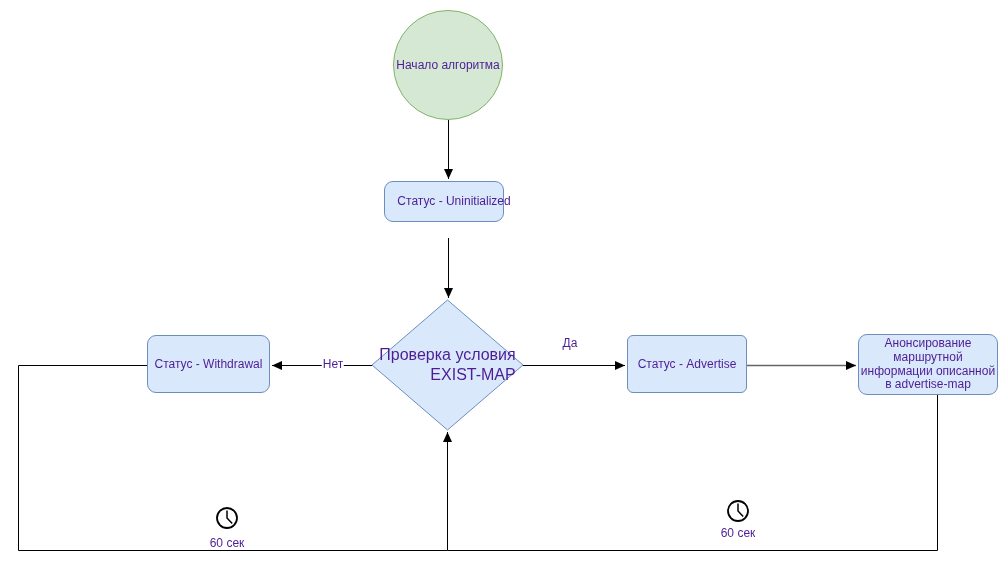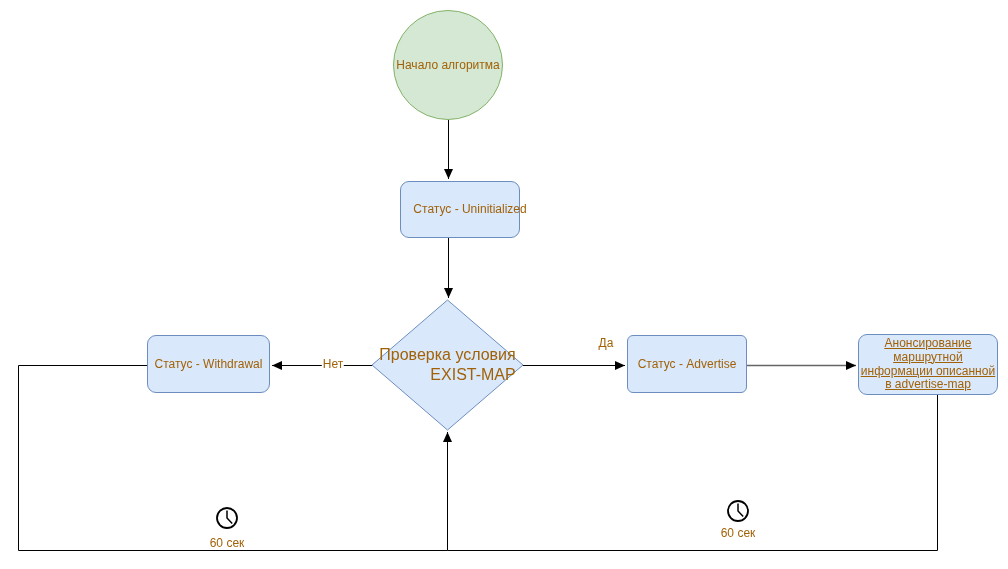--- a/index.html
+++ b/index.html
@@ -3,21 +3,21 @@
 <meta charset="utf-8">
 <style>
   html, body { margin: 0; padding: 0; background: #ffffff; }
   .canvas {
     position: relative;
     width: 1008px;
     height: 569px;
     background: #ffffff;
     font-family: "Liberation Sans", sans-serif;
     overflow: hidden;
-    color: #a16207;
+    color: #4c1d95;
   }
   svg.edges-layer {
     position: absolute;
     left: 0; top: 0;
     width: 1008px; height: 569px;
     z-index: 1;
   }
   .node {
     position: absolute;
     box-sizing: border-box;
@@ -54,21 +54,21 @@
   .nowrap { white-space: nowrap; }
   .edge-label {
     position: absolute;
     transform: translate(-50%, -50%);
     font-size: 12px;
     line-height: 1;
     z-index: 2;
     background: #ffffff;
     padding: 0 1px;
   }
-  .tight { line-height: 1.15; text-decoration: underline; }
+  .tight { line-height: 1.15; }
 </style>
 </head>
 <body>
 
 <div class="canvas">
 
   <svg class="edges-layer" width="1008" height="569" viewBox="0 0 1008 569" xmlns="http://www.w3.org/2000/svg">
     <defs>
       <marker id="arrowBlack" markerUnits="userSpaceOnUse" markerWidth="13" markerHeight="12" refX="11.5" refY="6" orient="auto">
         <path d="M1.5,1.5 L11.5,6 L1.5,10.5 Z" fill="#000000"></path>
@@ -99,21 +99,21 @@
     <g transform="translate(738,511)">
       <circle r="10" fill="none" stroke="#000000" stroke-width="1.8"></circle>
       <path d="M0,-7.5 L0,0 L5.2,5.4" fill="none" stroke="#000000" stroke-width="1.5"></path>
     </g>
   </svg>
 
   <div class="node circle" style="left:393px; top:10px; width:110px; height:110px;">
     <span>Начало алгоритма</span>
   </div>
 
-  <div class="node rect" style="left:400px; top:181px; width:120px; height:57px;padding-left:20px;">
+  <div class="node rect" style="left:384px; top:181px; width:120px; height:41px;padding-left:20px;">
     <span class="nowrap">Статус - Uninitialized</span>
   </div>
 
   <div class="diamond-label pre" style="left:372px; top:300px; width:151px; height:130px;">Проверка условия
 EXIST-MAP</div>
 
   <div class="node rect" style="left:147px; top:335px; width:123px; height:58px;">
     <span class="nowrap">Статус - Withdrawal</span>
   </div>
 
@@ -122,17 +122,17 @@
   </div>
 
   <div class="node rect tight" style="left:858px; top:334px; width:140px; height:61px;">
     <span class="pre tight">Анонсирование
 маршрутной
 информации описанной
 в advertise-map</span>
   </div>
 
   <div class="edge-label" style="left:333px; top:344px;margin-top:20px;">Нет</div>
-  <div class="edge-label" style="left:570px; top:343px;margin-left:36px;">Да</div>
+  <div class="edge-label" style="left:570px; top:343px;">Да</div>
   <div class="edge-label" style="left:227px; top:543px;">60 сек</div>
   <div class="edge-label" style="left:738px; top:533px;">60 сек</div>
 
 </div>
 
 </body></html>

